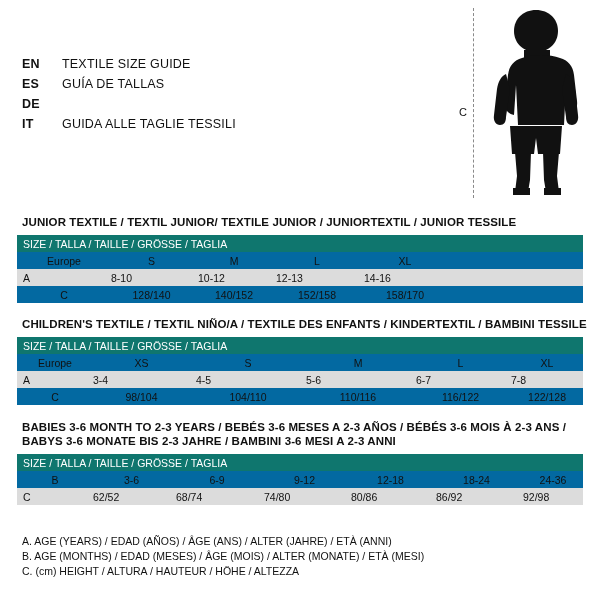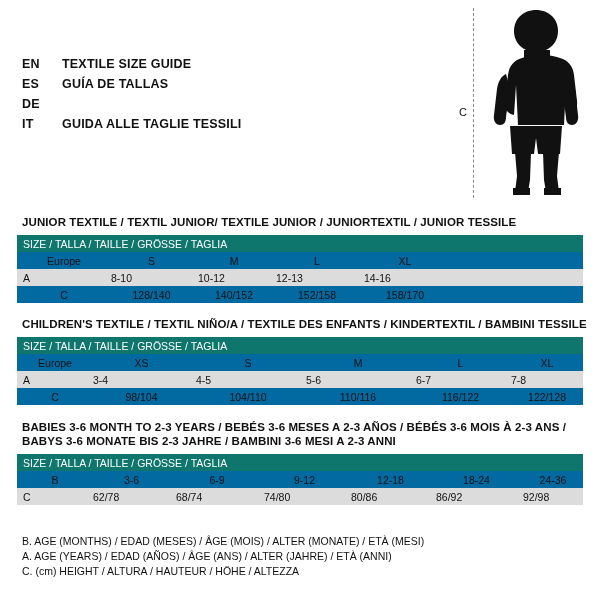--- a/index.html
+++ b/index.html
@@ -38,21 +38,21 @@
   }
   .lang-code {
     width: 40px;
     font-size: 12.5px;
     font-weight: bold;
     letter-spacing: 0.2px;
     margin-top: 40px;
   }
   .lang-title {
     font-size: 12.5px;
-    font-weight: bold;
+    font-weight: normal;
     letter-spacing: 0.2px;
   }
 
   
   .figure-area {
     position: absolute;
     left: 450px;
     top: 0;
     width: 150px;
     height: 205px;
@@ -292,28 +292,28 @@
       <td>B</td>
       <td>3-6</td>
       <td>6-9</td>
       <td>9-12</td>
       <td>12-18</td>
       <td>18-24</td>
       <td>24-36</td>
     </tr>
     <tr class="band">
       <td>C</td>
-      <td>62/78</td>
+      <td>62/52</td>
       <td>68/74</td>
       <td>74/80</td>
       <td>80/86</td>
       <td>86/92</td>
       <td>92/98</td>
     </tr>
   </tbody>
     </table>
 </div>
 
 <div class="footnotes">
+  <div class="footnote">A. AGE (YEARS) / EDAD (AÑOS) / ÂGE (ANS) / ALTER (JAHRE) / ETÀ (ANNI)</div>
   <div class="footnote">B. AGE (MONTHS) / EDAD (MESES) / ÂGE (MOIS) / ALTER (MONATE) / ETÀ (MESI)</div>
-  <div class="footnote">A. AGE (YEARS) / EDAD (AÑOS) / ÂGE (ANS) / ALTER (JAHRE) / ETÀ (ANNI)</div>
   <div class="footnote">C. (cm) HEIGHT / ALTURA / HAUTEUR / HÖHE / ALTEZZA</div>
 </div>
 
 </body></html>

